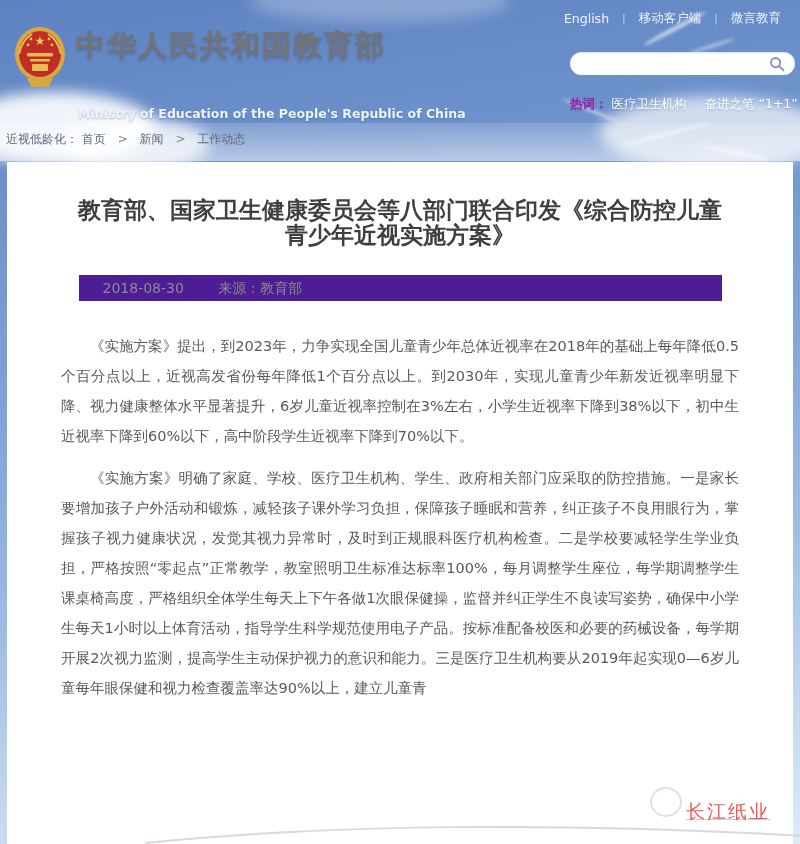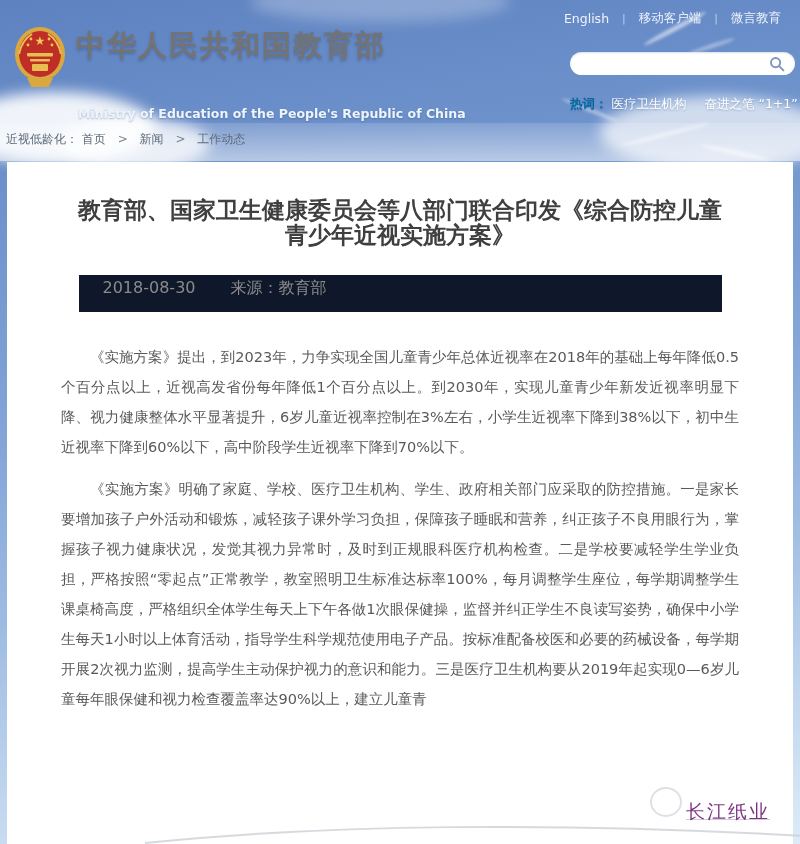--- a/index.html
+++ b/index.html
@@ -51,29 +51,29 @@
 
   
   .breadcrumb { position:absolute; left:6px; top:131px; font-size:12px; color:#5e6a77; white-space:nowrap; }
   .breadcrumb a { color:#5e6a77; text-decoration:none; cursor:pointer; }
   .breadcrumb .bsep { margin:0 8px; color:#7b8692; }
 
   
   .panel { position:absolute; left:7px; top:162px; width:786px; height:682px; background:#ffffff; }
   .article-title { margin:36px 68px 0; text-align:center; font-size:23px; font-weight:bold;
     color:#3f3f3f; line-height:25px; }
-  .date-bar { width:643px; margin:27px auto 0; height:37px; line-height:26px; background:#0f172a;
-    font-size:16px; color:#8b8b8b; padding-left:24px; }
+  .date-bar { width:643px; margin:27px auto 0; height:26px; line-height:26px; background:#4c1d95;
+    font-size:14px; color:#8b8b8b; padding-left:24px; }
   .date-bar .src { margin-left:30px; }
   .article-body { margin:30px 54px 0; font-size:14.5px; color:#595959; line-height:30px;
     text-align:justify; word-break:break-all; }
   .article-body p { text-indent:2em; margin:0 0 12px 0; }
 
   
-  .wm-text { position:absolute; left:686px; top:799px; font-size:19px; color:#701a75;
+  .wm-text { position:absolute; left:686px; top:799px; font-size:19px; color:#ef4444;
     letter-spacing:2px; text-decoration:underline; text-decoration-color:rgba(182,188,197,.8);
     opacity:.9; z-index:5; white-space:nowrap; }
   .wm-circle { position:absolute; left:650px; top:787px; width:32px; height:30px;
     border:2px solid #ccd1d8; border-radius:50%; opacity:.65; z-index:5; background:rgba(255,255,255,.4); }
   .wm-arc { position:absolute; left:0; top:816px; z-index:5; }
 </style>
 </head>
 <body>
 
 <div class="page">
@@ -122,21 +122,21 @@
     <input type="text" placeholder="" style="">
     <button class="search-btn">
       <svg width="16" height="16" viewBox="0 0 16 16">
         <circle cx="6.6" cy="6.6" r="4.6" fill="none" stroke="#8093c2" stroke-width="1.9"></circle>
         <line x1="10.2" y1="10.2" x2="14.4" y2="14.4" stroke="#8093c2" stroke-width="1.9" stroke-linecap="round"></line>
       </svg>
     </button>
   </div>
 
   <div class="hotwords">
-    <span class="hw-label" style="color:#0369a1;">热词：</span>
+    <span class="hw-label" style="color:#a21caf;">热词：</span>
     <a>医疗卫生机构</a>
     <a>奋进之笔 “1+1”</a>
   </div>
 
   <div class="breadcrumb">
     <span>近视低龄化：</span>
     <a>首页</a>
     <span class="bsep">&gt;</span>
     <a>新闻</a>
     <span class="bsep">&gt;</span>

